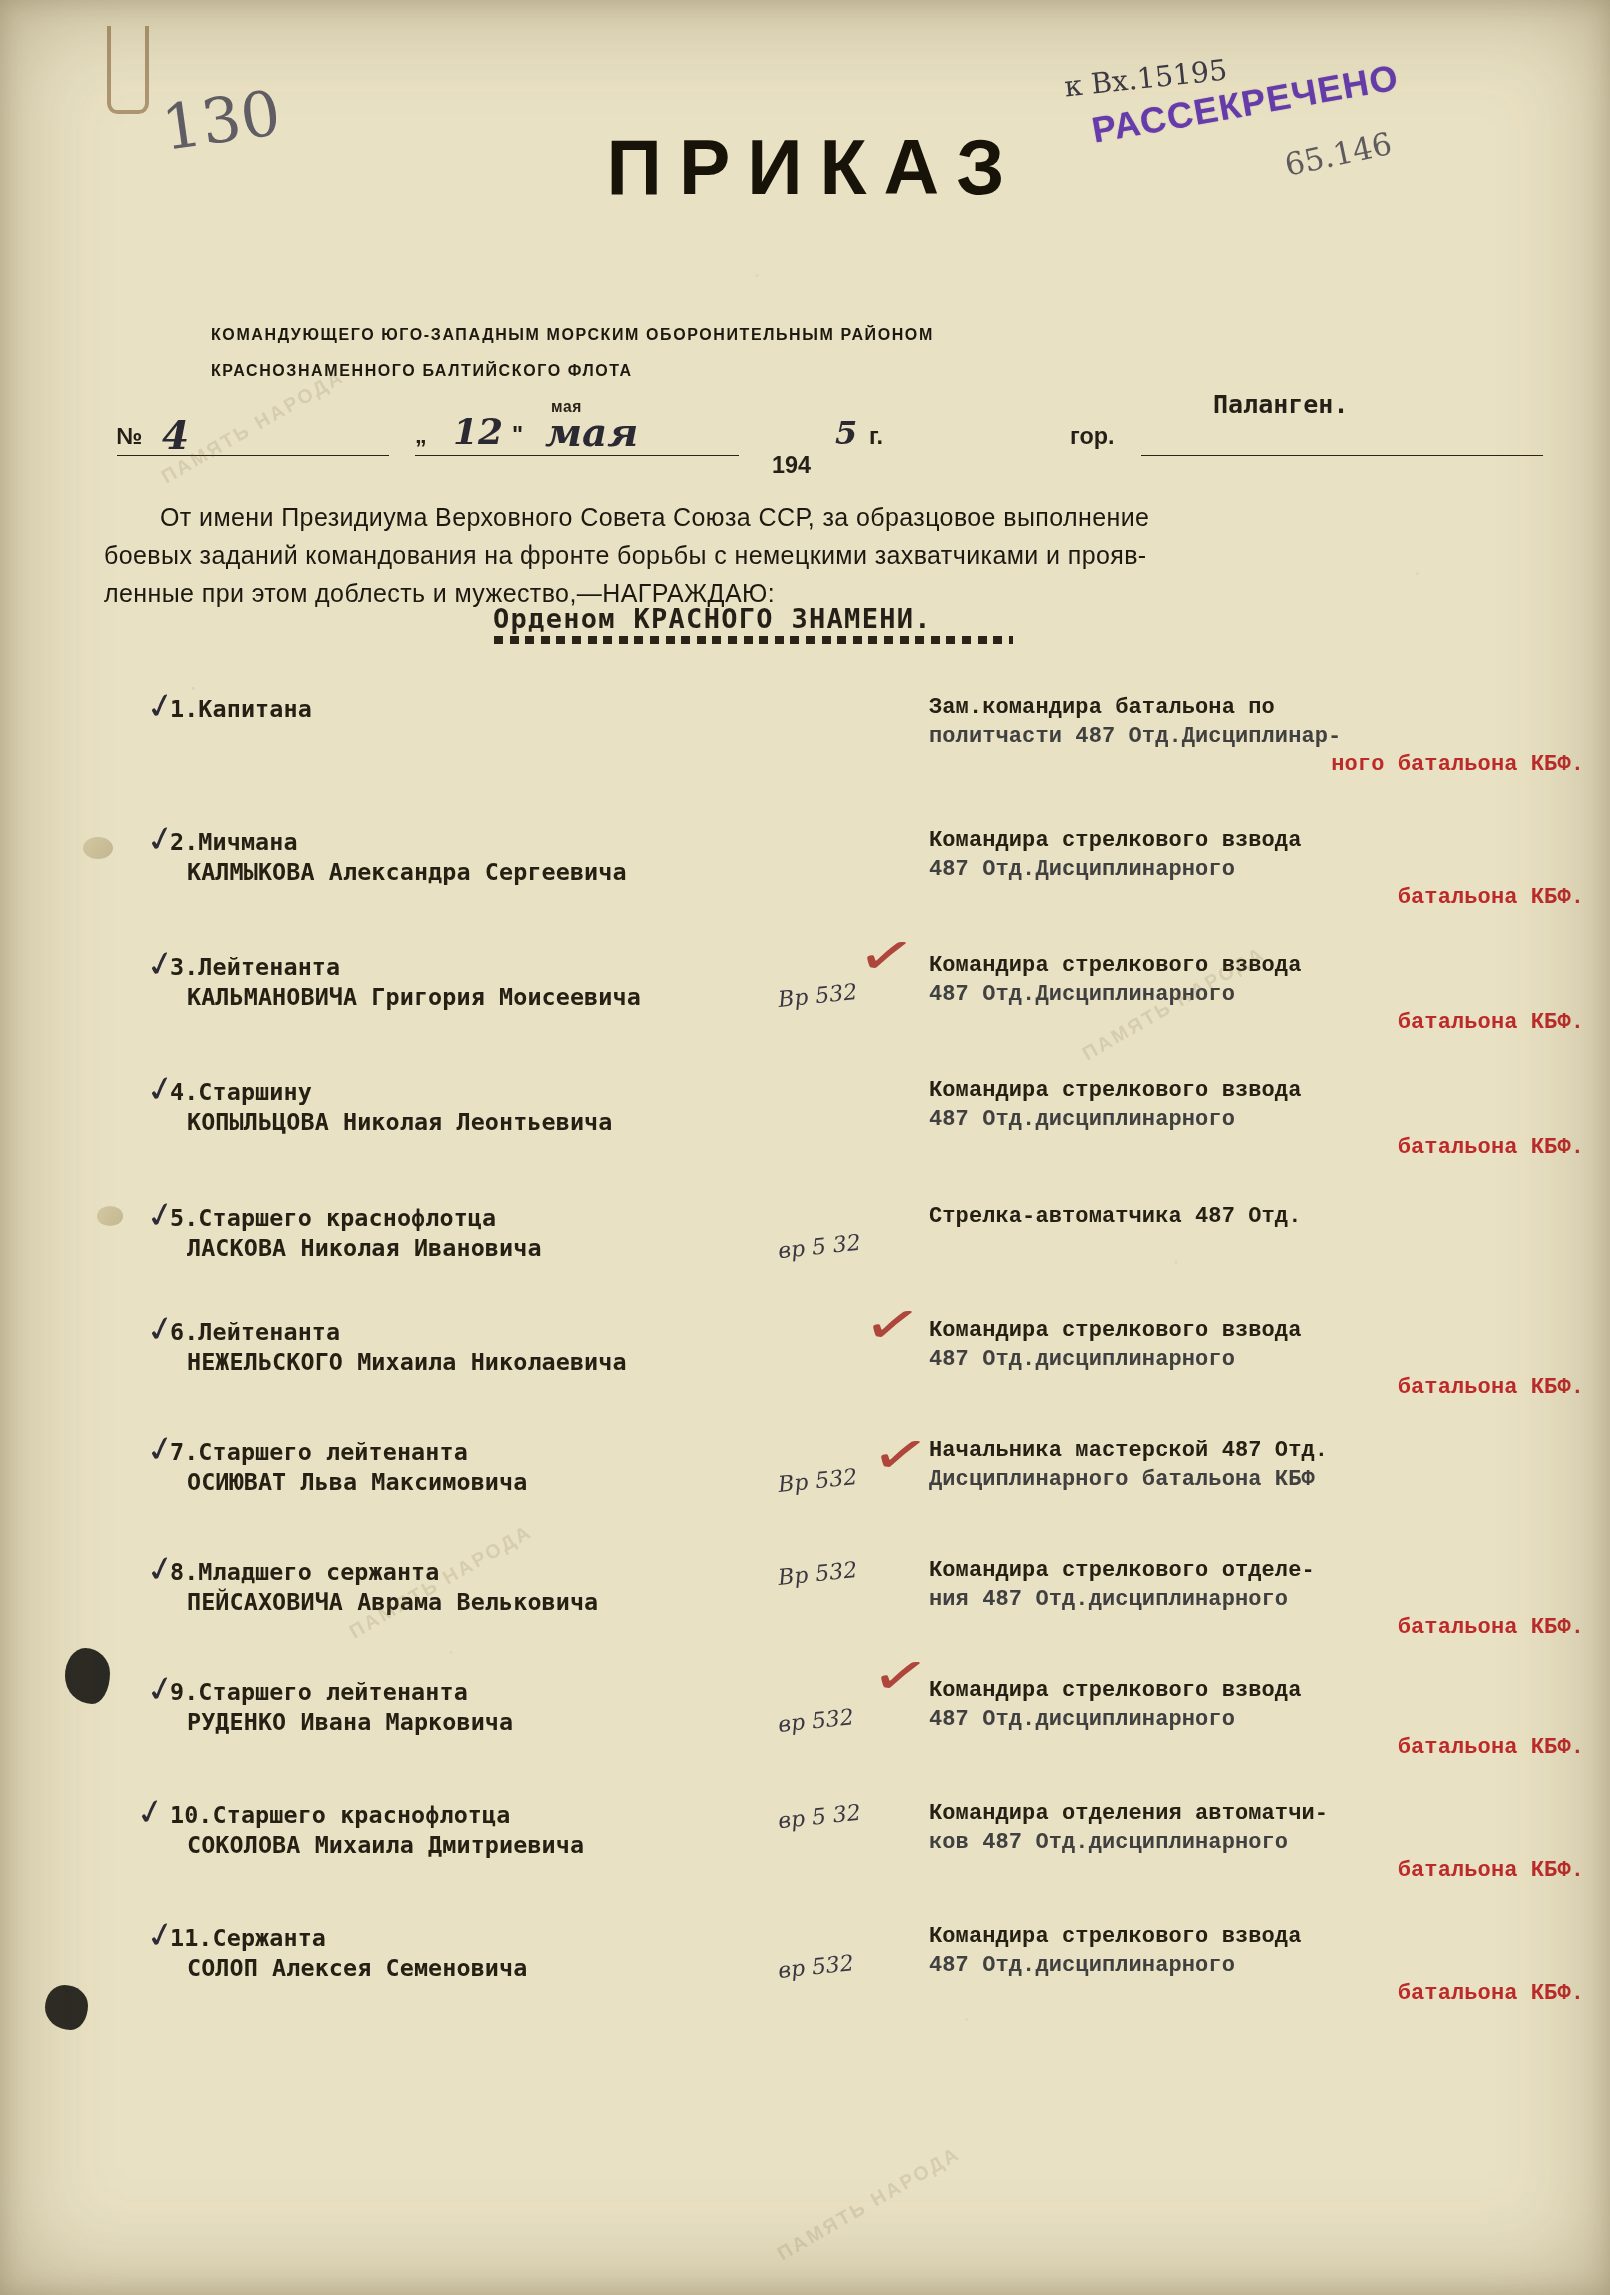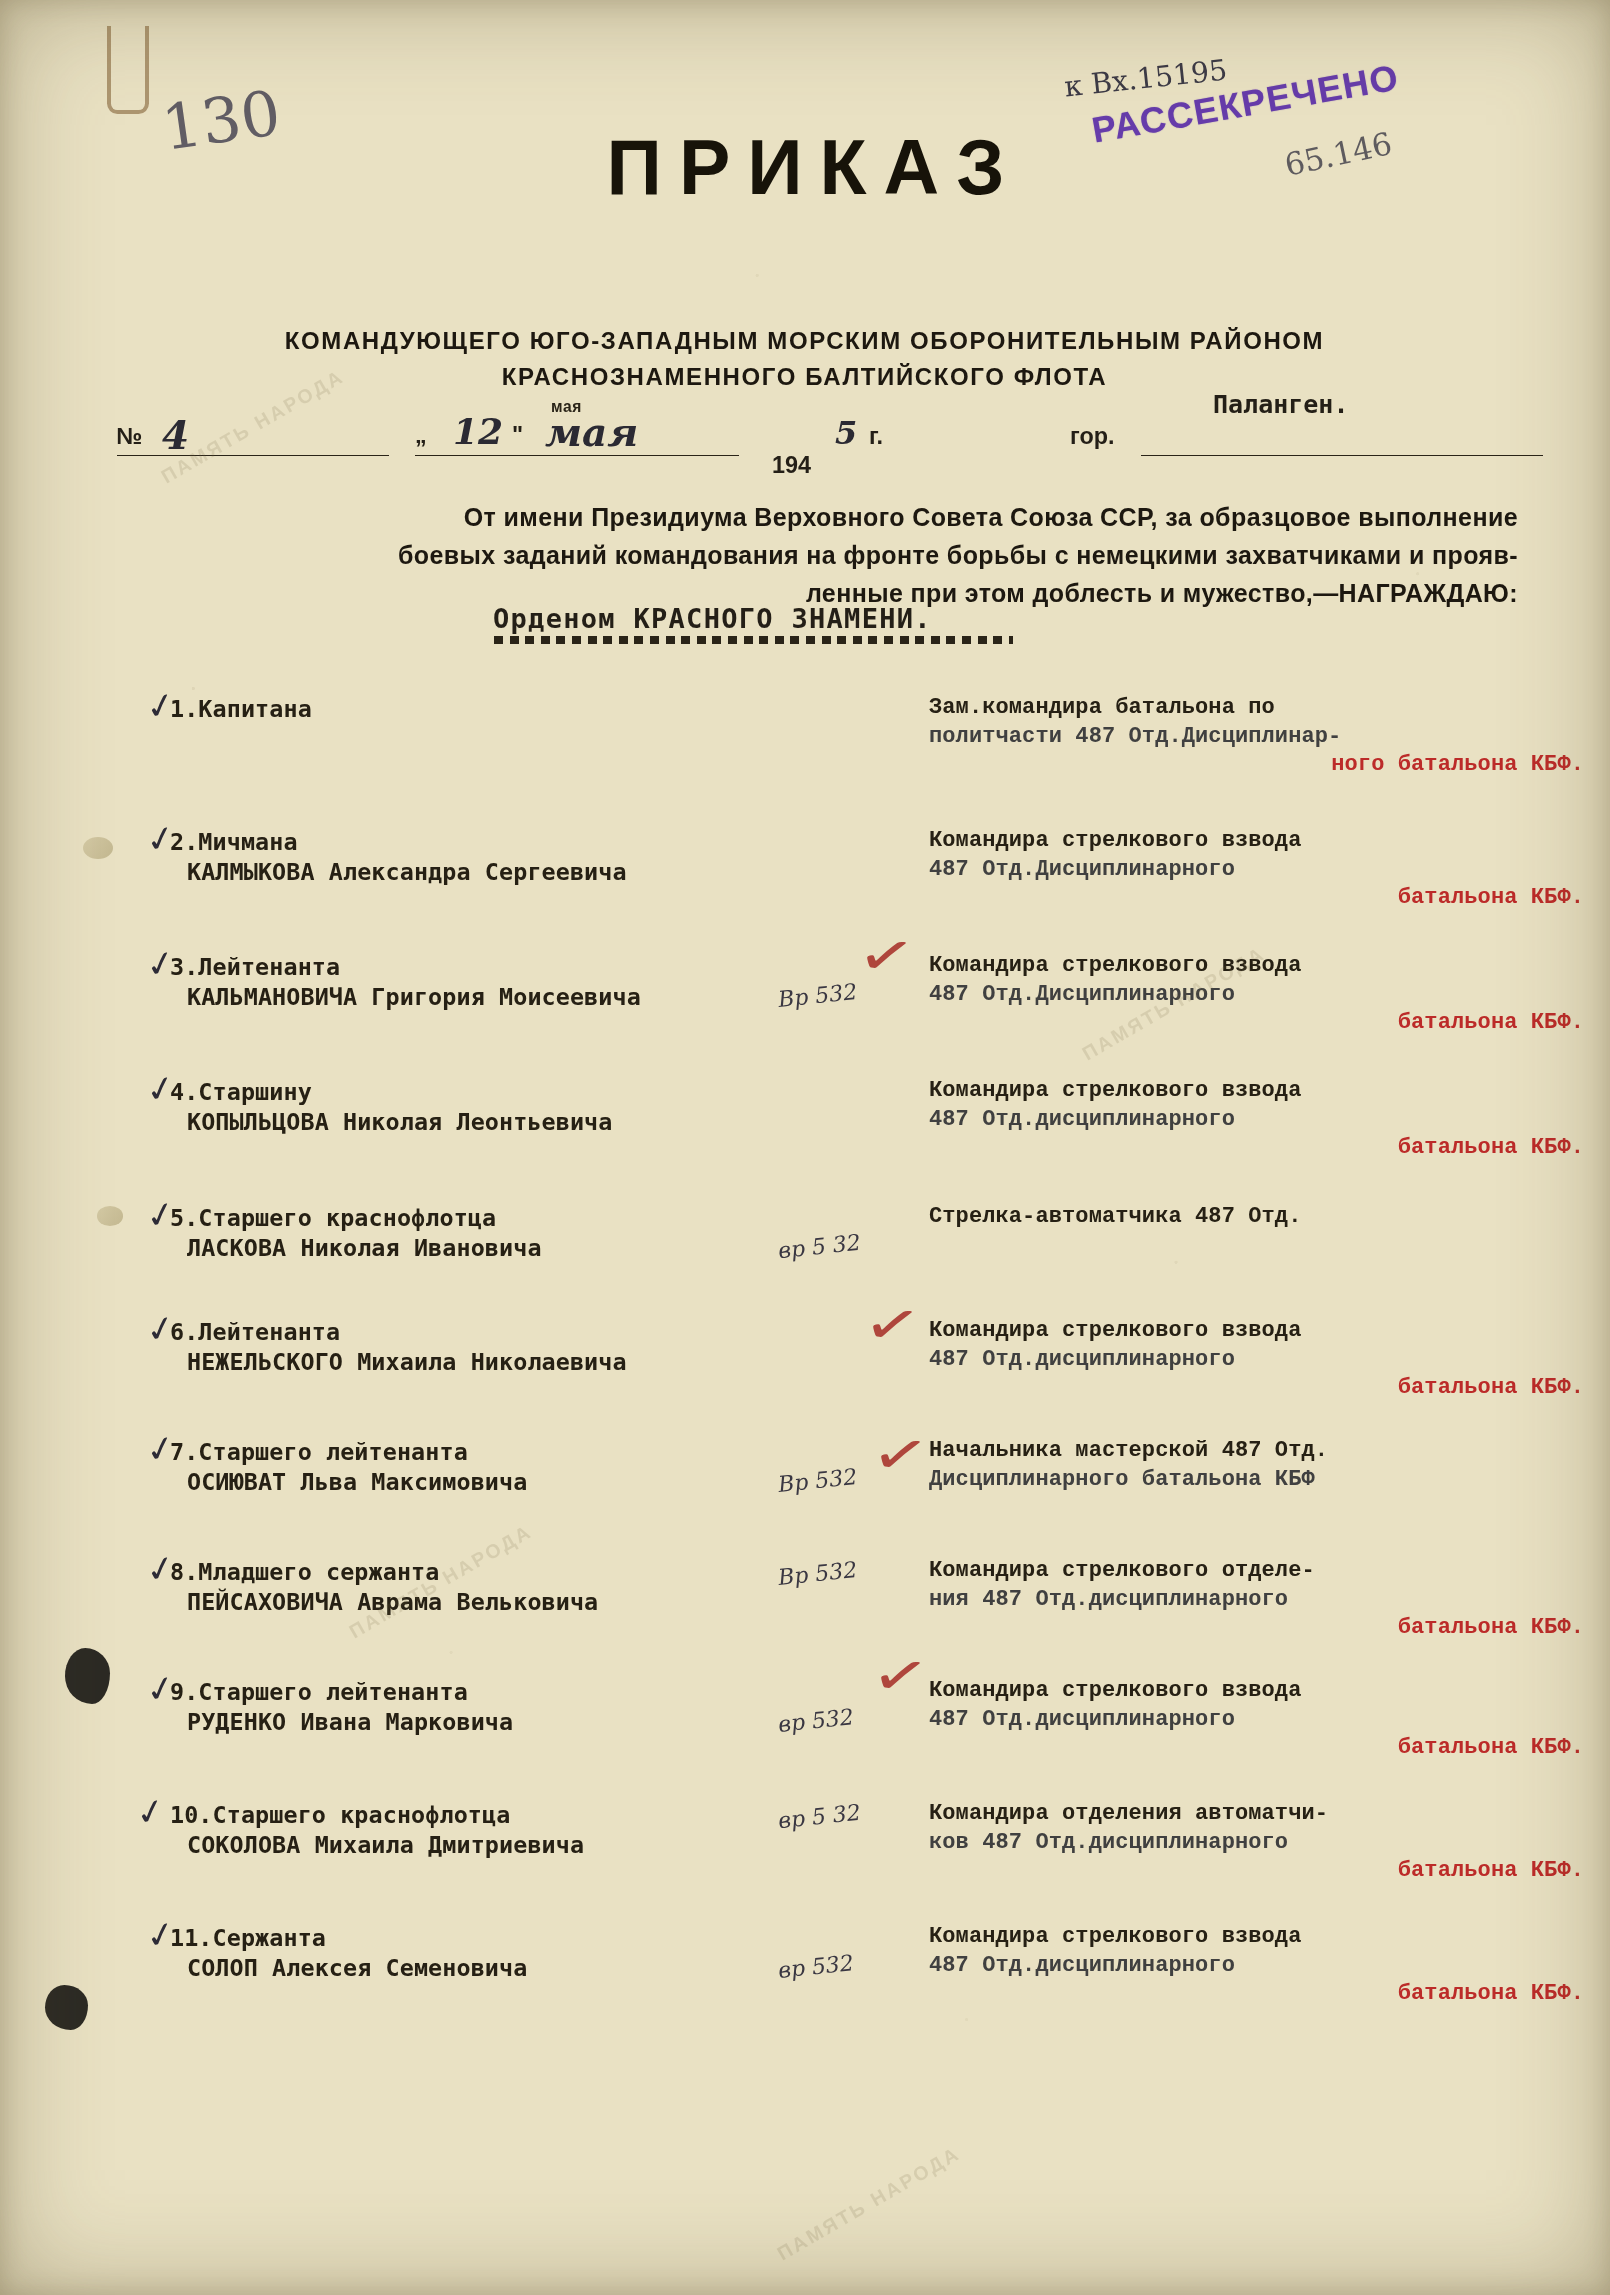--- a/index.html
+++ b/index.html
@@ -54,25 +54,24 @@
     letter-spacing: 17px;
     color: #171309;
     text-indent: 17px;
   }
   .subtitle {
     position: absolute;
     left: 211px;
     width: 1187px;
     font-family: "Liberation Sans", sans-serif;
     font-weight: bold;
-    font-size: 24px;
+    font-size: 16px;
     letter-spacing: 1.6px;
     color: #1d1810;
     line-height: 1.42;
-    text-align: center;
   }
   .subtitle.l1 { top: 324px; }
   .subtitle.l2 { top: 360px; }
 
   .line-row {
     position: absolute;
     left: 97px;
     top: 415px;
     width: 1427px;
     height: 45px;
@@ -103,25 +102,24 @@
     color: #2a2418;
   }
 
   
   .preamble {
     position: absolute;
     left: 104px;
     width: 1414px;
     font-family: "Liberation Sans", sans-serif;
     font-size: 25px;
-    font-weight: bold;
+    font-weight: normal;
     line-height: 1.46;
     color: #1d1810;
     letter-spacing: 0.4px;
-    text-align: right;
   }
   .preamble.p1 { top: 499px; text-indent: 56px; }
   .preamble.p2 { top: 537px; }
   .preamble.p3 { top: 575px; }
 
   .award-line {
     position: absolute;
     top: 603px;
     left: 493px;
     font-family: "DejaVu Sans Mono", monospace;

